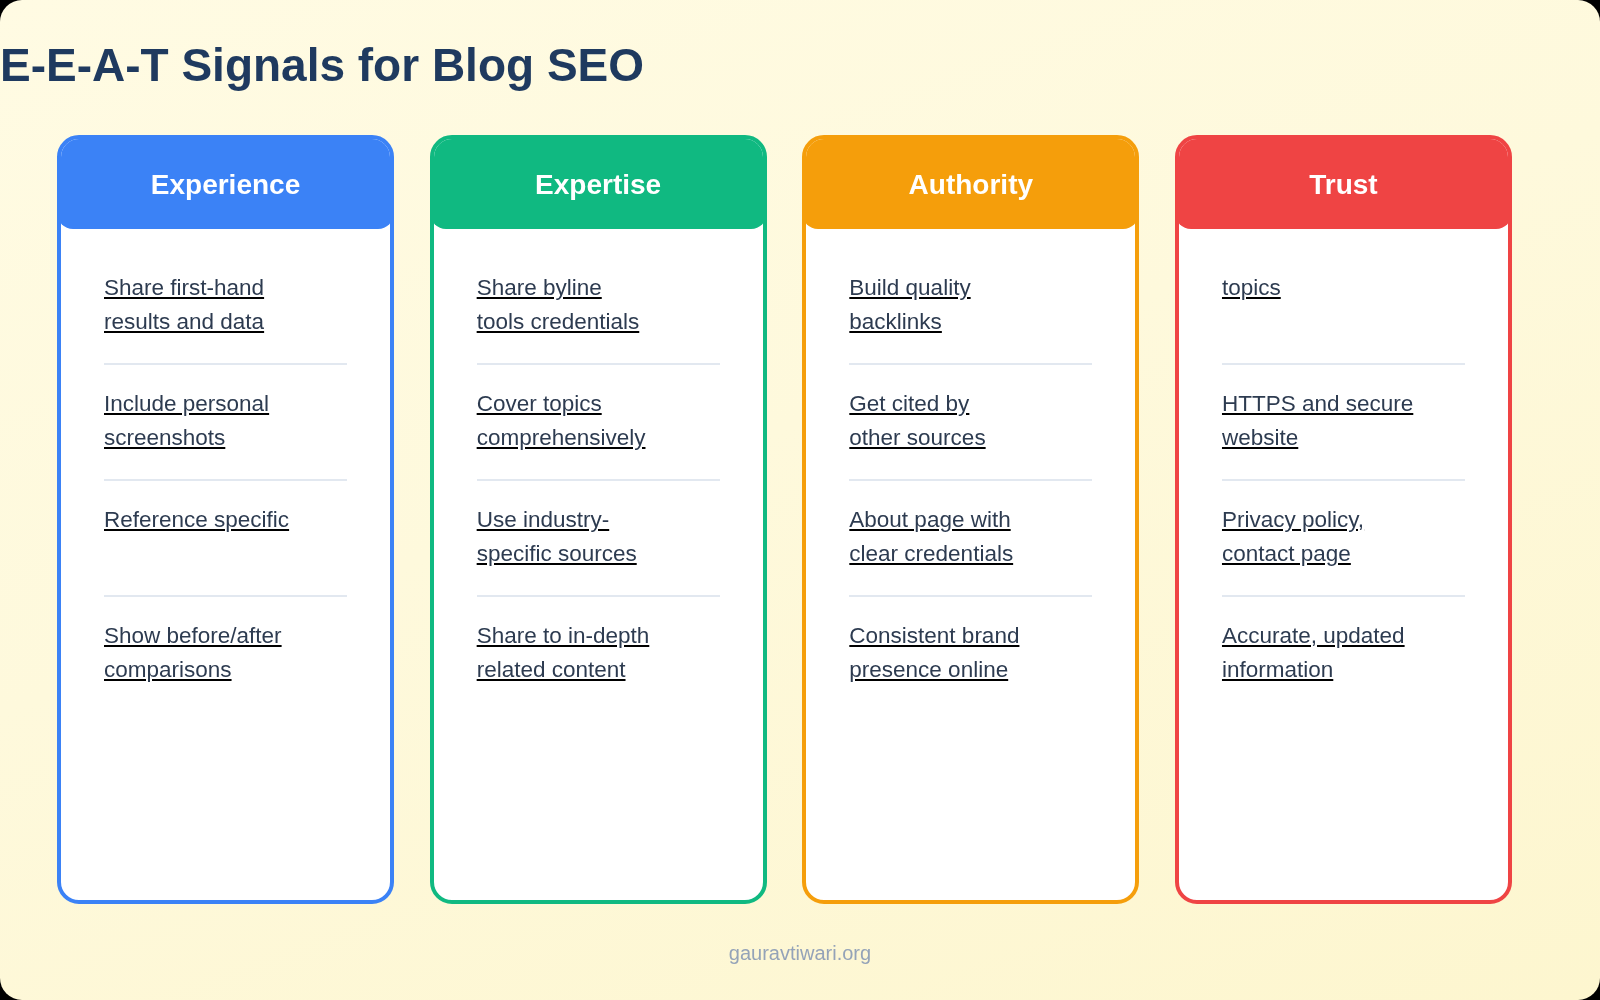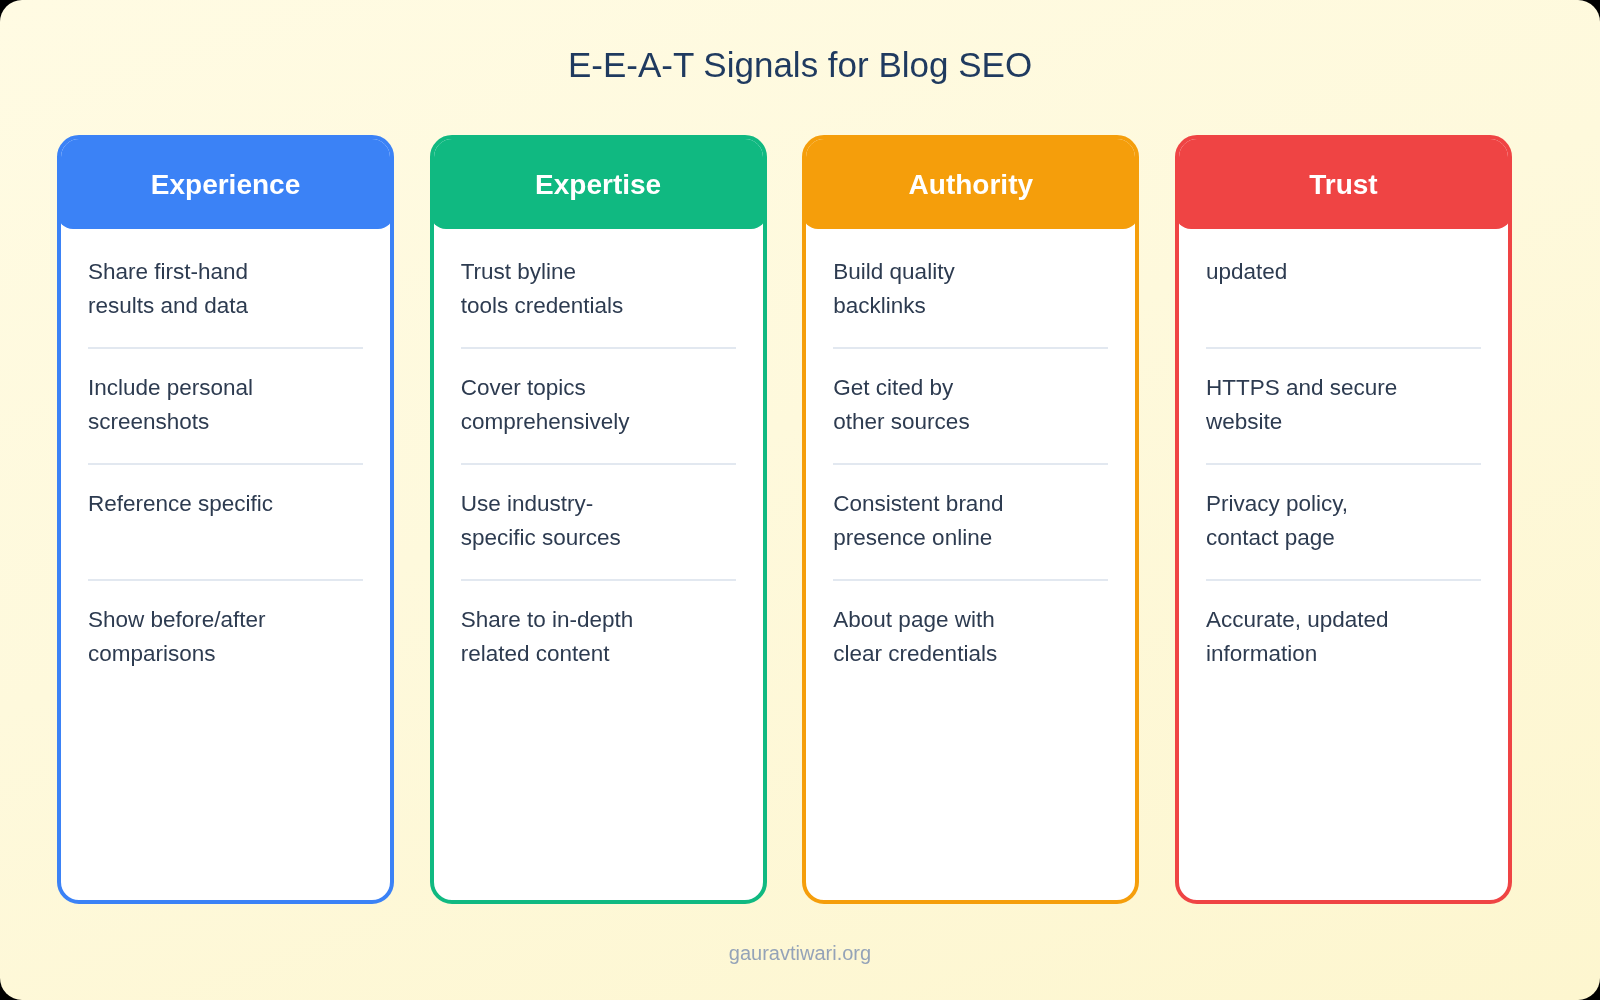--- a/index.html
+++ b/index.html
@@ -17,23 +17,23 @@
       border-radius: 22px;
       overflow: hidden;
       background: linear-gradient(160deg, #fffbe3 0%, #fef9dc 45%, #fdf6cf 100%);
       font-family: "Liberation Sans", "DejaVu Sans", sans-serif;
     }
     .title {
       position: absolute;
       top: 40px;
       left: 0;
       width: 1600px;
-      text-align: center;
-      font-size: 35px;
-      font-weight: 400;
+      text-align: left;
+      font-size: 46px;
+      font-weight: 700;
       color: #1f3a5f;
       letter-spacing: 0px;
       line-height: 50px;
     }
     .columns {
       position: absolute;
       top: 135px;
       left: 57px;
       width: 1455px;
       height: 769px;
@@ -70,23 +70,24 @@
       color: #ffffff;
       font-size: 28px;
       font-weight: 700;
       margin-top: 6px;
     }
     .card-list {
       position: absolute;
       top: 112px;
       left: 27px;
       right: 27px;
-      margin: 0;
+      margin: 16px;
       padding: 0;
       list-style: none;
+      text-decoration: underline;
     }
     .card-item {
       font-size: 22.5px;
       line-height: 34px;
       color: #2d3b50;
       padding: 4px 0 20px 0;
       border-bottom: 2px solid #e2e8f0;
       margin-bottom: 18px;
       height: 72px;
       box-sizing: content-box;
@@ -139,21 +140,21 @@
         </li>
       </ul>
     </div>
 
     <div class="card" style="--accent: #10b981;">
       <div class="card-header">
         <span class="card-title">Expertise</span>
       </div>
       <ul class="card-list">
         <li class="card-item">
-          <span class="line">Trust byline</span>
+          <span class="line">Share byline</span>
           <span class="line">tools credentials</span>
         </li>
         <li class="card-item">
           <span class="line">Cover topics</span>
           <span class="line">comprehensively</span>
         </li>
         <li class="card-item">
           <span class="line">Use industry-</span>
           <span class="line">specific sources</span>
         </li>
@@ -171,37 +172,37 @@
       <ul class="card-list">
         <li class="card-item">
           <span class="line">Build quality</span>
           <span class="line">backlinks</span>
         </li>
         <li class="card-item">
           <span class="line">Get cited by</span>
           <span class="line">other sources</span>
         </li>
         <li class="card-item">
+          <span class="line">About page with</span>
+          <span class="line">clear credentials</span>
+        </li>
+        <li class="card-item">
           <span class="line">Consistent brand</span>
           <span class="line">presence online</span>
         </li>
-        <li class="card-item">
-          <span class="line">About page with</span>
-          <span class="line">clear credentials</span>
-        </li>
       </ul>
     </div>
 
     <div class="card" style="--accent: #ef4444;">
       <div class="card-header">
         <span class="card-title">Trust</span>
       </div>
       <ul class="card-list">
         <li class="card-item">
-          <span class="line">updated</span>
+          <span class="line">topics</span>
         </li>
         <li class="card-item">
           <span class="line">HTTPS and secure</span>
           <span class="line">website</span>
         </li>
         <li class="card-item">
           <span class="line">Privacy policy,</span>
           <span class="line">contact page</span>
         </li>
         <li class="card-item">

